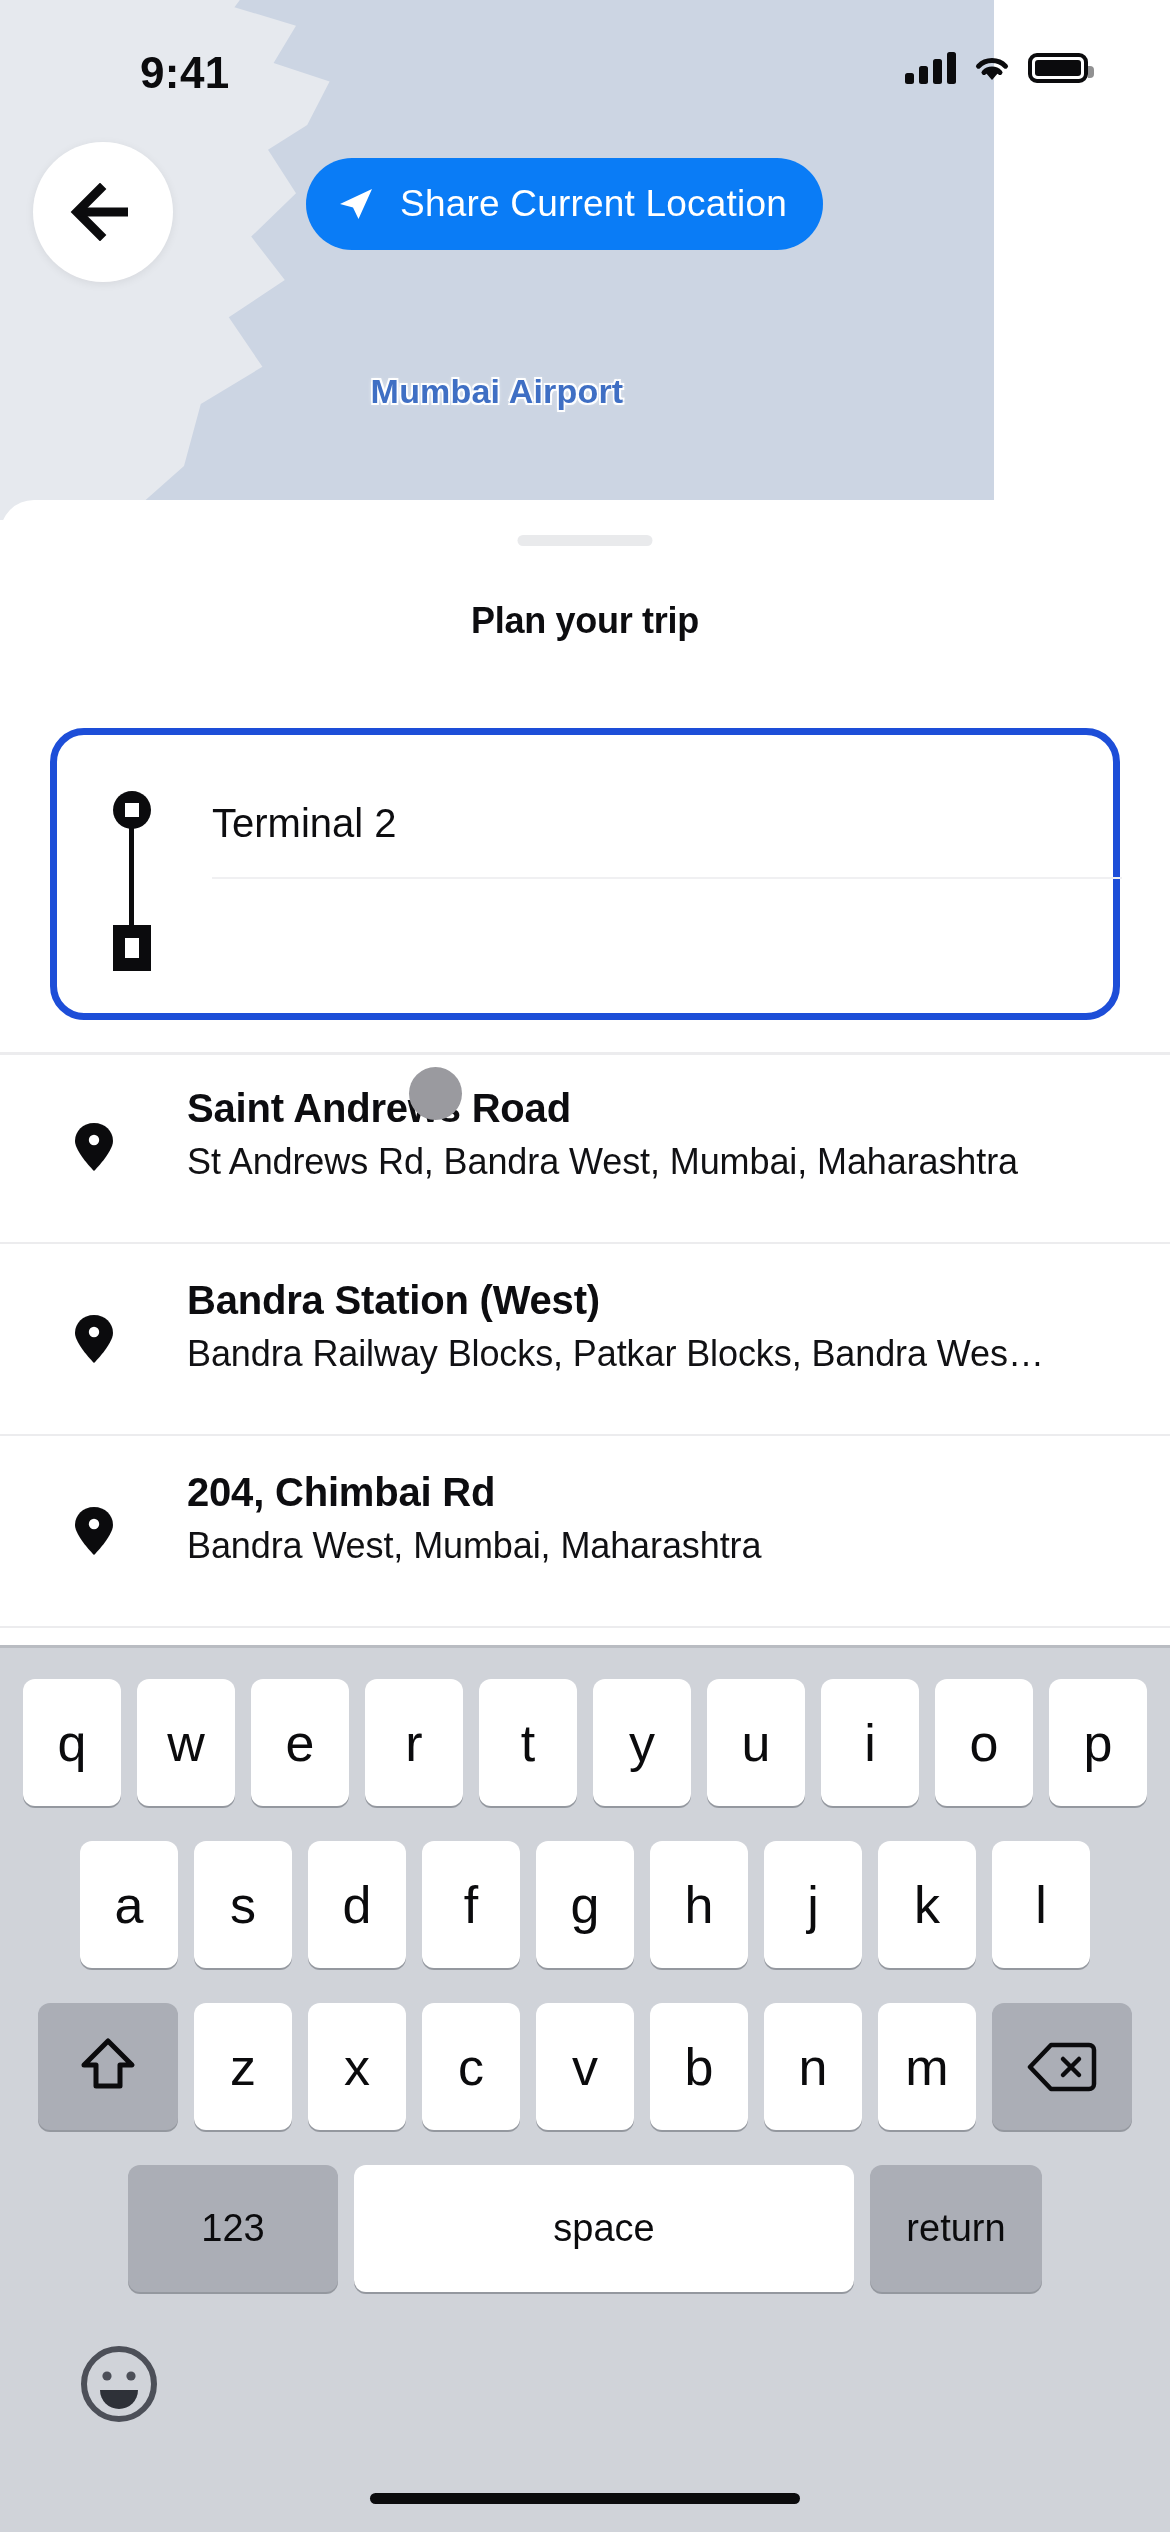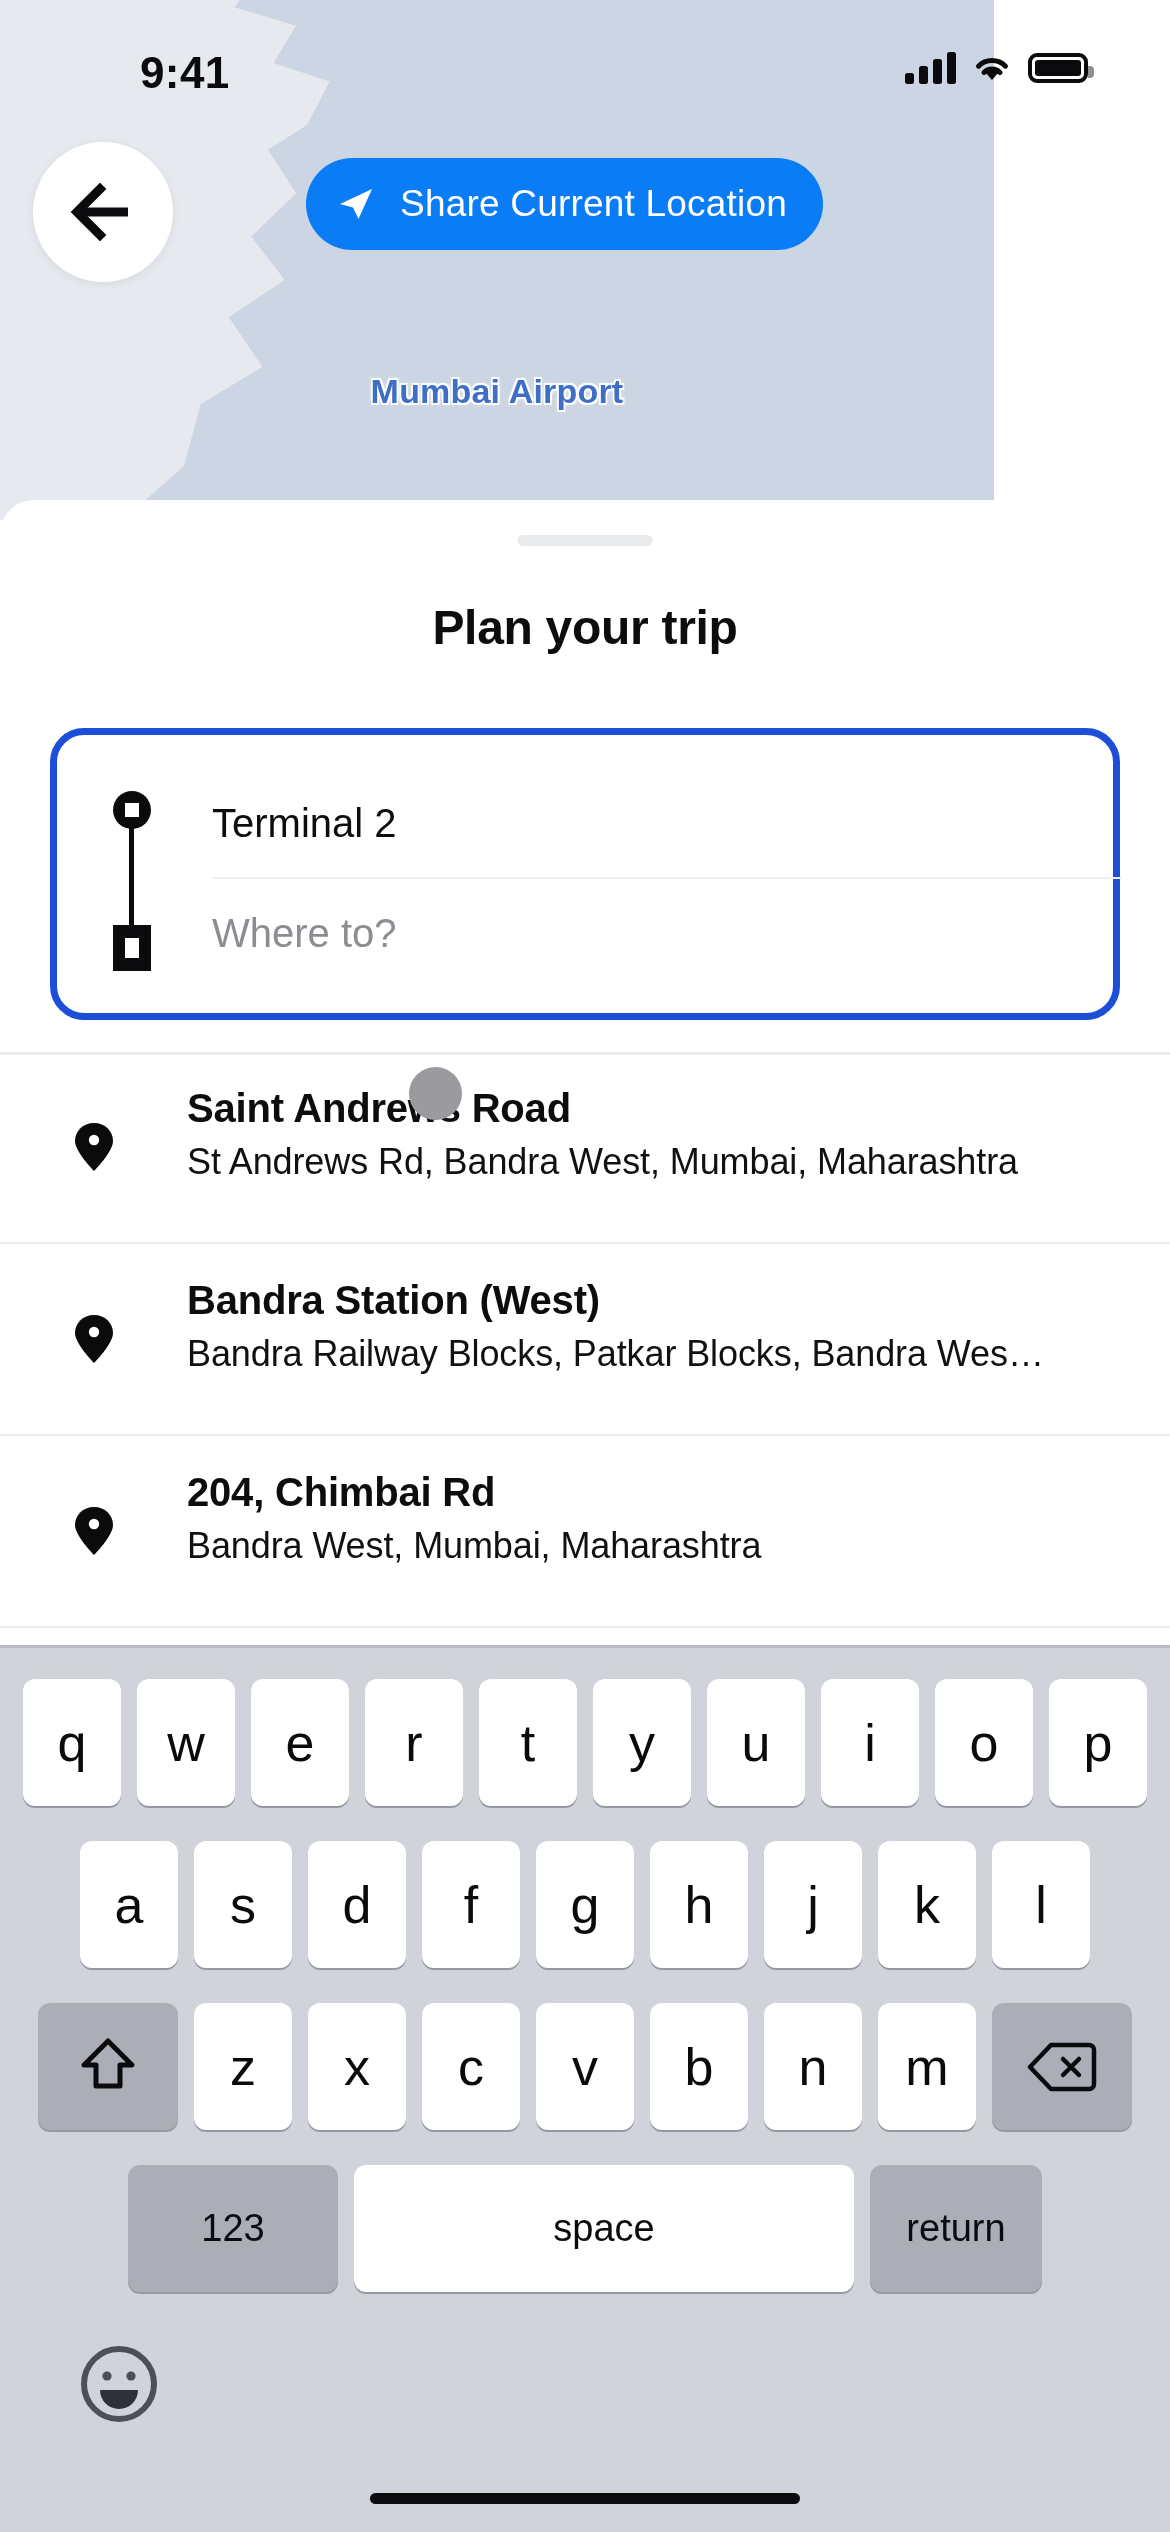--- a/index.html
+++ b/index.html
@@ -113,21 +113,21 @@
     z-index: 20;
   }
   #sheet-grabber {
     position: absolute; left: 50%; transform: translateX(-50%);
     top: 35px; width: 135px; height: 11px;
     border-radius: 6px; background: #e9eaec;
   }
   #sheet-title {
     position: absolute; left: 0; right: 0; top: 100px;
     text-align: center;
-    font-size: 48px; font-weight: 700; color: #0d0d10;
+    font-size: 36px; font-weight: 700; color: #0d0d10;
     letter-spacing: -0.3px;
   }
 
   
   #route-box {
     position: absolute; left: 50px; top: 228px;
     width: 1070px; height: 292px;
     border: 7px solid #1d4ed8;
     border-radius: 34px;
     background: #fff;
@@ -304,21 +304,20 @@
         <div id="route-line"></div>
         <div id="origin-dot">
             <i></i>
           </div>
         <div id="dest-dot">
             <i></i>
           </div>
       </div>
       <div id="route-divider"></div>
       <div id="origin-field">Terminal 2</div>
-      <div id="dest-field">Where to?</div>
     </div>
 
     <div id="suggestions">
       <div class="sug-top-rule"></div>
       <div id="scroll-knob"></div>
 
       <div class="sug-row">
         <svg class="sug-pin" viewBox="0 0 42 52">
           <path d="M21 2 C10 2 2 10 2 20 C2 31 21 50 21 50 C21 50 40 31 40 20 C40 10 32 2 21 2 Z" fill="#0b0b0d"></path>
           <circle cx="21" cy="19" r="5.2" fill="#ffffff"></circle>

